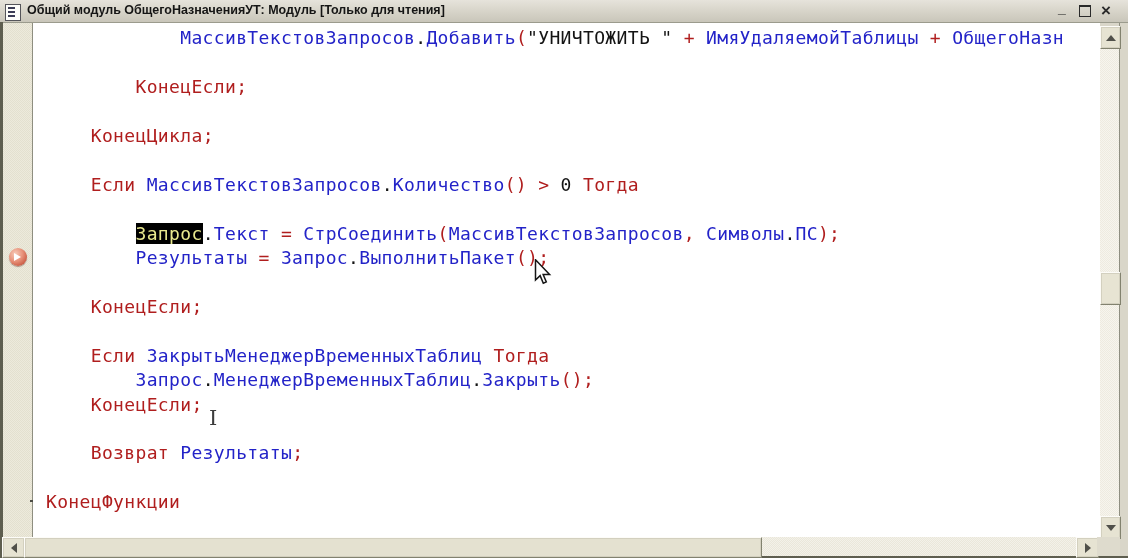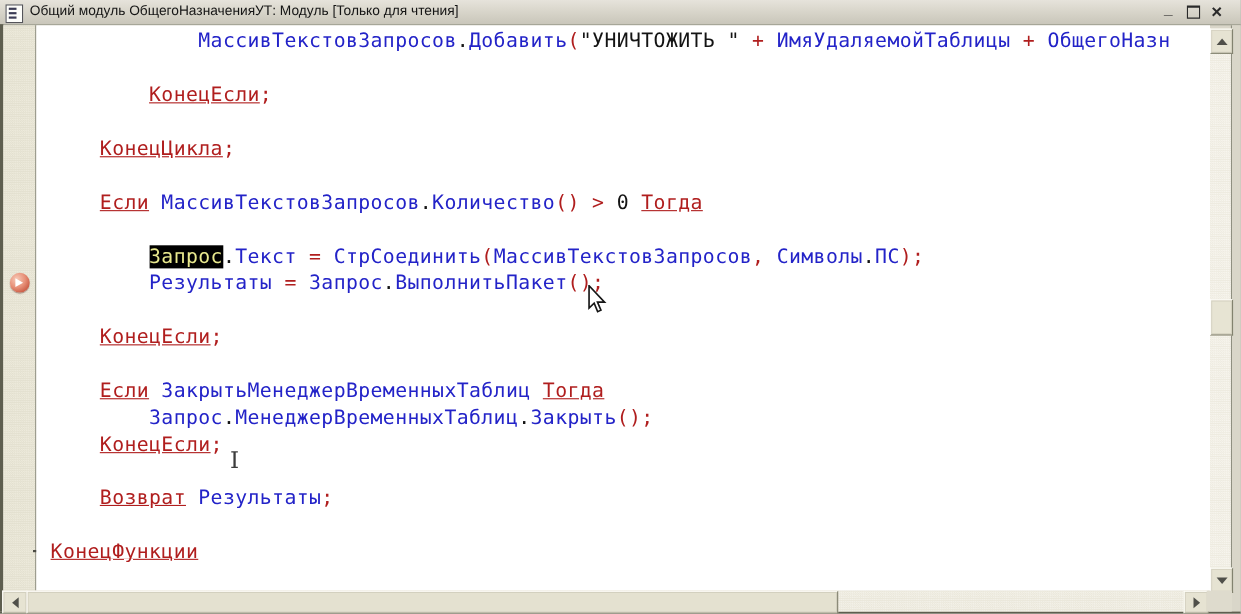--- a/index.html
+++ b/index.html
@@ -5,21 +5,21 @@
   html,body{margin:0;padding:0;background:#888;}
   .window{position:relative;width:1128px;height:558px;background:#d9d6c9;overflow:hidden;
           font-family:"Liberation Sans",sans-serif;}
   
   .titlebar{position:absolute;left:0;top:0;width:1128px;height:22px;
             background:linear-gradient(180deg,#e6e3db 0%,#d6d3c8 55%,#c9c6ba 100%);
             border-bottom:1px solid #9b9b8d;display:flex;align-items:center;}
   .win-icon{position:absolute;left:5px;top:4px;width:14px;height:15px;background:#fdfdfa;
             border:1px solid #55555a;}
   .win-icon i{display:block;height:2px;margin:2px 5px 0 2px;background:#3c3c55;}
-  .win-title{position:absolute;left:27px;top:3px;font-size:12.5px;font-weight:normal;color:#151515;
+  .win-title{position:absolute;left:27px;top:3px;font-size:12.5px;font-weight:bold;color:#151515;
              white-space:nowrap;}
   .ctrl{position:absolute;top:1px;width:18px;height:19px;display:flex;align-items:center;
         justify-content:center;color:#2a2a2a;cursor:default;}
   .ctrl-min{left:1053px;font-weight:bold;font-size:14px;}
   .ctrl-min span{transform:translateY(-3px);}
   .ctrl-max{left:1076px;}
   .ctrl-max .boxglyph{width:10px;height:9px;border:1px solid #2a2a2a;border-top:2px solid #2a2a2a;}
   .ctrl-close{left:1097px;font-size:17px;font-weight:bold;}
   
   .border-left{position:absolute;left:0;top:22px;width:3px;height:534px;background:#5e5e4f;}
@@ -35,21 +35,21 @@
           box-shadow:0 1px 1px rgba(90,40,30,.45);}
   .marker .arr{position:absolute;left:5px;top:5px;width:0;height:0;
                border-left:7px solid #fff;border-top:4px solid transparent;border-bottom:4px solid transparent;}
   .fold-dash{position:absolute;left:30px;top:500px;width:12px;height:2px;background:#4c4c44;}
   
   .code-area{position:absolute;left:33px;top:23px;width:1067px;height:514px;background:#fff;
              overflow:hidden;cursor:text;}
   .code-lines{margin:0;padding:3px 0 0 13px;font-family:"DejaVu Sans Mono","Liberation Mono",monospace;
               font-size:18px;letter-spacing:0.35px;}
   .code-line{height:24.45px;line-height:24.45px;white-space:pre;}
-  .tk-kw{color:var(--c-kw);text-decoration:underline;}
+  .tk-kw{color:var(--c-kw);}
   .tk-id{color:var(--c-id);}
   .tk-pl{color:var(--c-pl);}
   .tk-op{color:var(--c-op);}
   .tk-str{color:var(--c-str);}
   .tk-hl{color:var(--c-hlfg);background:var(--c-hlbg);}
   
   .vsb{position:absolute;left:1100px;top:26px;width:19px;height:511px;
        background:repeating-conic-gradient(#f7f5ee 0% 25%,#eeebe0 0% 50%) 0 0/2px 2px;}
   .hsb{position:absolute;left:2px;top:537px;width:1095px;height:19px;
        background:repeating-conic-gradient(#f3f1e9 0% 25%,#eae7da 0% 50%) 0 0/2px 2px;}

